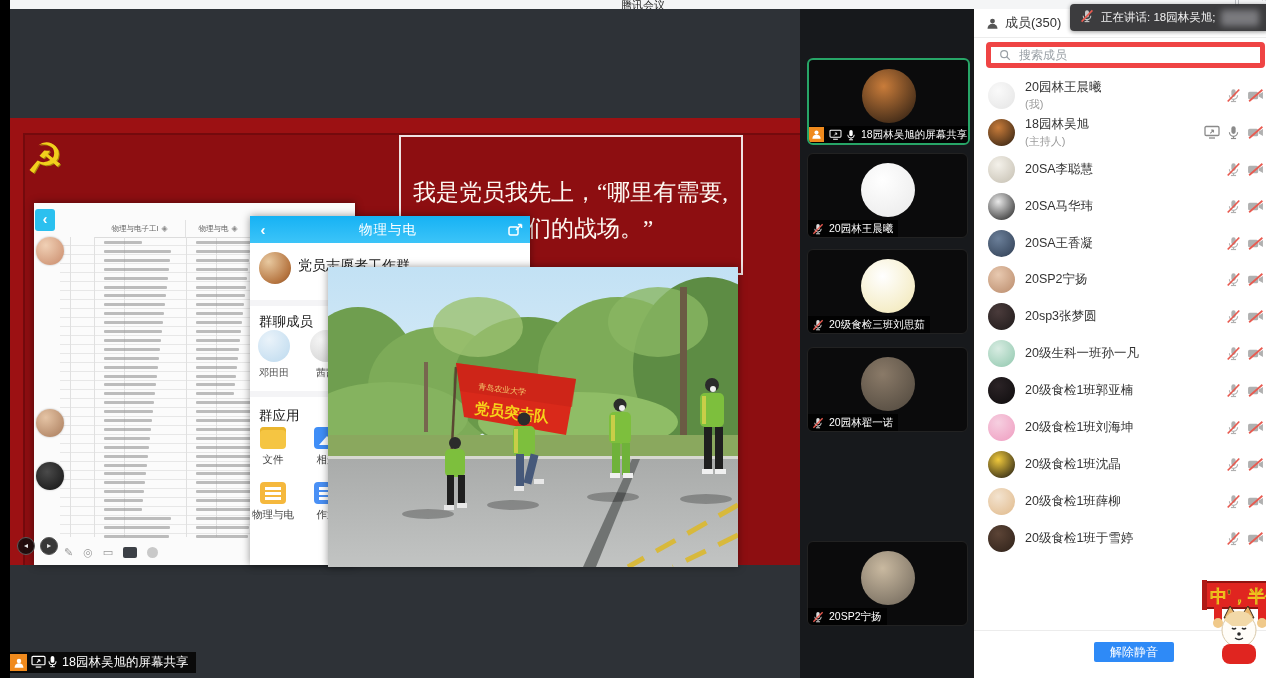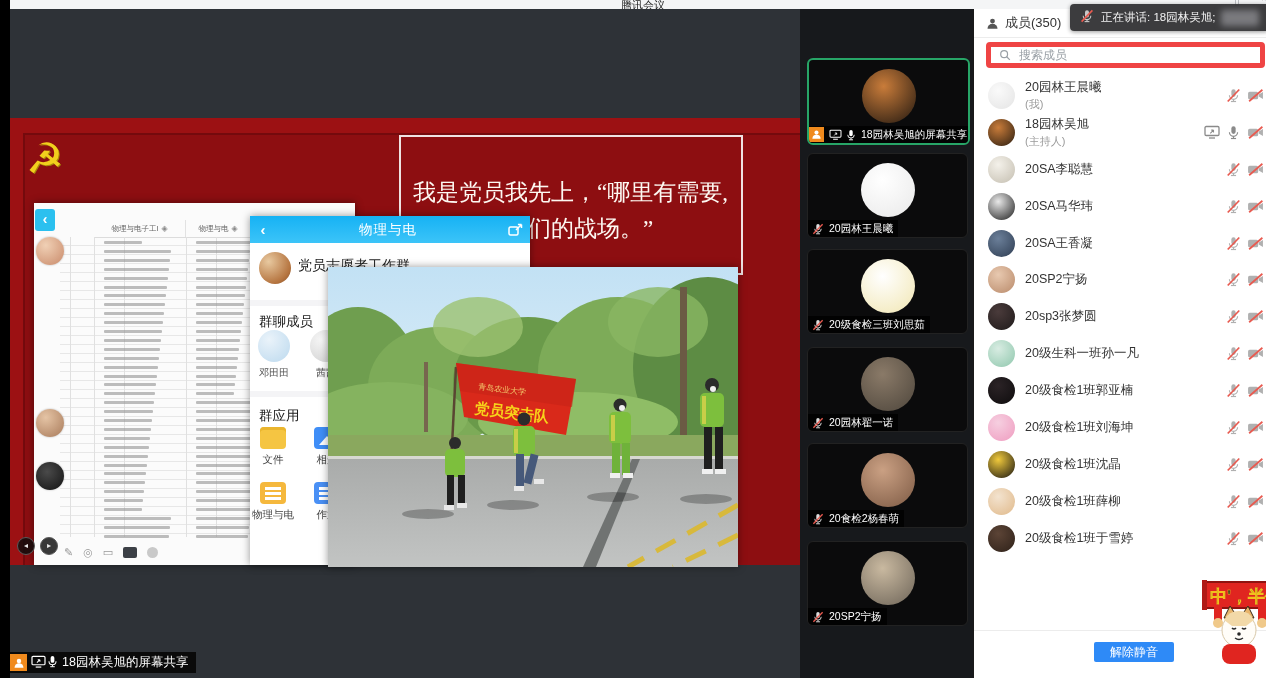--- a/index.html
+++ b/index.html
@@ -484,35 +484,20 @@
               <rect x="5" y="1.2" width="4" height="7.2" rx="2" fill="#ddd"></rect>
               <path d="M3.2 6.8a3.8 3.8 0 0 0 7.6 0" fill="none" stroke="#ddd" stroke-width="1.1"></path>
               <line x1="7" y1="10.8" x2="7" y2="12.4" stroke="#ddd" stroke-width="1.1"></line>
               <line x1="4.6" y1="12.6" x2="9.4" y2="12.6" stroke="#ddd" stroke-width="1.1"></line>
               <line x1="1.6" y1="12.6" x2="12.4" y2="1.4" stroke="#e85a50" stroke-width="1.6"></line>
             </svg>
           </span>
           <span class="lbl">20园林翟一诺</span>
         </div>
       </div>
-      <div class="tile" style="top: 434px;">
-        <div class="t-avatar" style="background:radial-gradient(circle at 40% 32%,#caa083,#7d5a44);"></div>
-        <div class="t-label">
-          <span style="margin:0 2px 0 4px;display:inline-flex;">
-            <svg width="12" height="12" viewBox="0 0 14 14">
-              <rect x="5" y="1.2" width="4" height="7.2" rx="2" fill="#ddd"></rect>
-              <path d="M3.2 6.8a3.8 3.8 0 0 0 7.6 0" fill="none" stroke="#ddd" stroke-width="1.1"></path>
-              <line x1="7" y1="10.8" x2="7" y2="12.4" stroke="#ddd" stroke-width="1.1"></line>
-              <line x1="4.6" y1="12.6" x2="9.4" y2="12.6" stroke="#ddd" stroke-width="1.1"></line>
-              <line x1="1.6" y1="12.6" x2="12.4" y2="1.4" stroke="#e85a50" stroke-width="1.6"></line>
-            </svg>
-          </span>
-          <span class="lbl">20食检2杨春萌</span>
-        </div>
-      </div>
       <div class="tile" style="top: 532px;">
         <div class="t-avatar" style="background:radial-gradient(circle at 40% 32%,#c9b9a0,#6d6458);"></div>
         <div class="t-label">
           <span style="margin:0 2px 0 4px;display:inline-flex;">
             <svg width="12" height="12" viewBox="0 0 14 14">
               <rect x="5" y="1.2" width="4" height="7.2" rx="2" fill="#ddd"></rect>
               <path d="M3.2 6.8a3.8 3.8 0 0 0 7.6 0" fill="none" stroke="#ddd" stroke-width="1.1"></path>
               <line x1="7" y1="10.8" x2="7" y2="12.4" stroke="#ddd" stroke-width="1.1"></line>
               <line x1="4.6" y1="12.6" x2="9.4" y2="12.6" stroke="#ddd" stroke-width="1.1"></line>
               <line x1="1.6" y1="12.6" x2="12.4" y2="1.4" stroke="#e85a50" stroke-width="1.6"></line>

